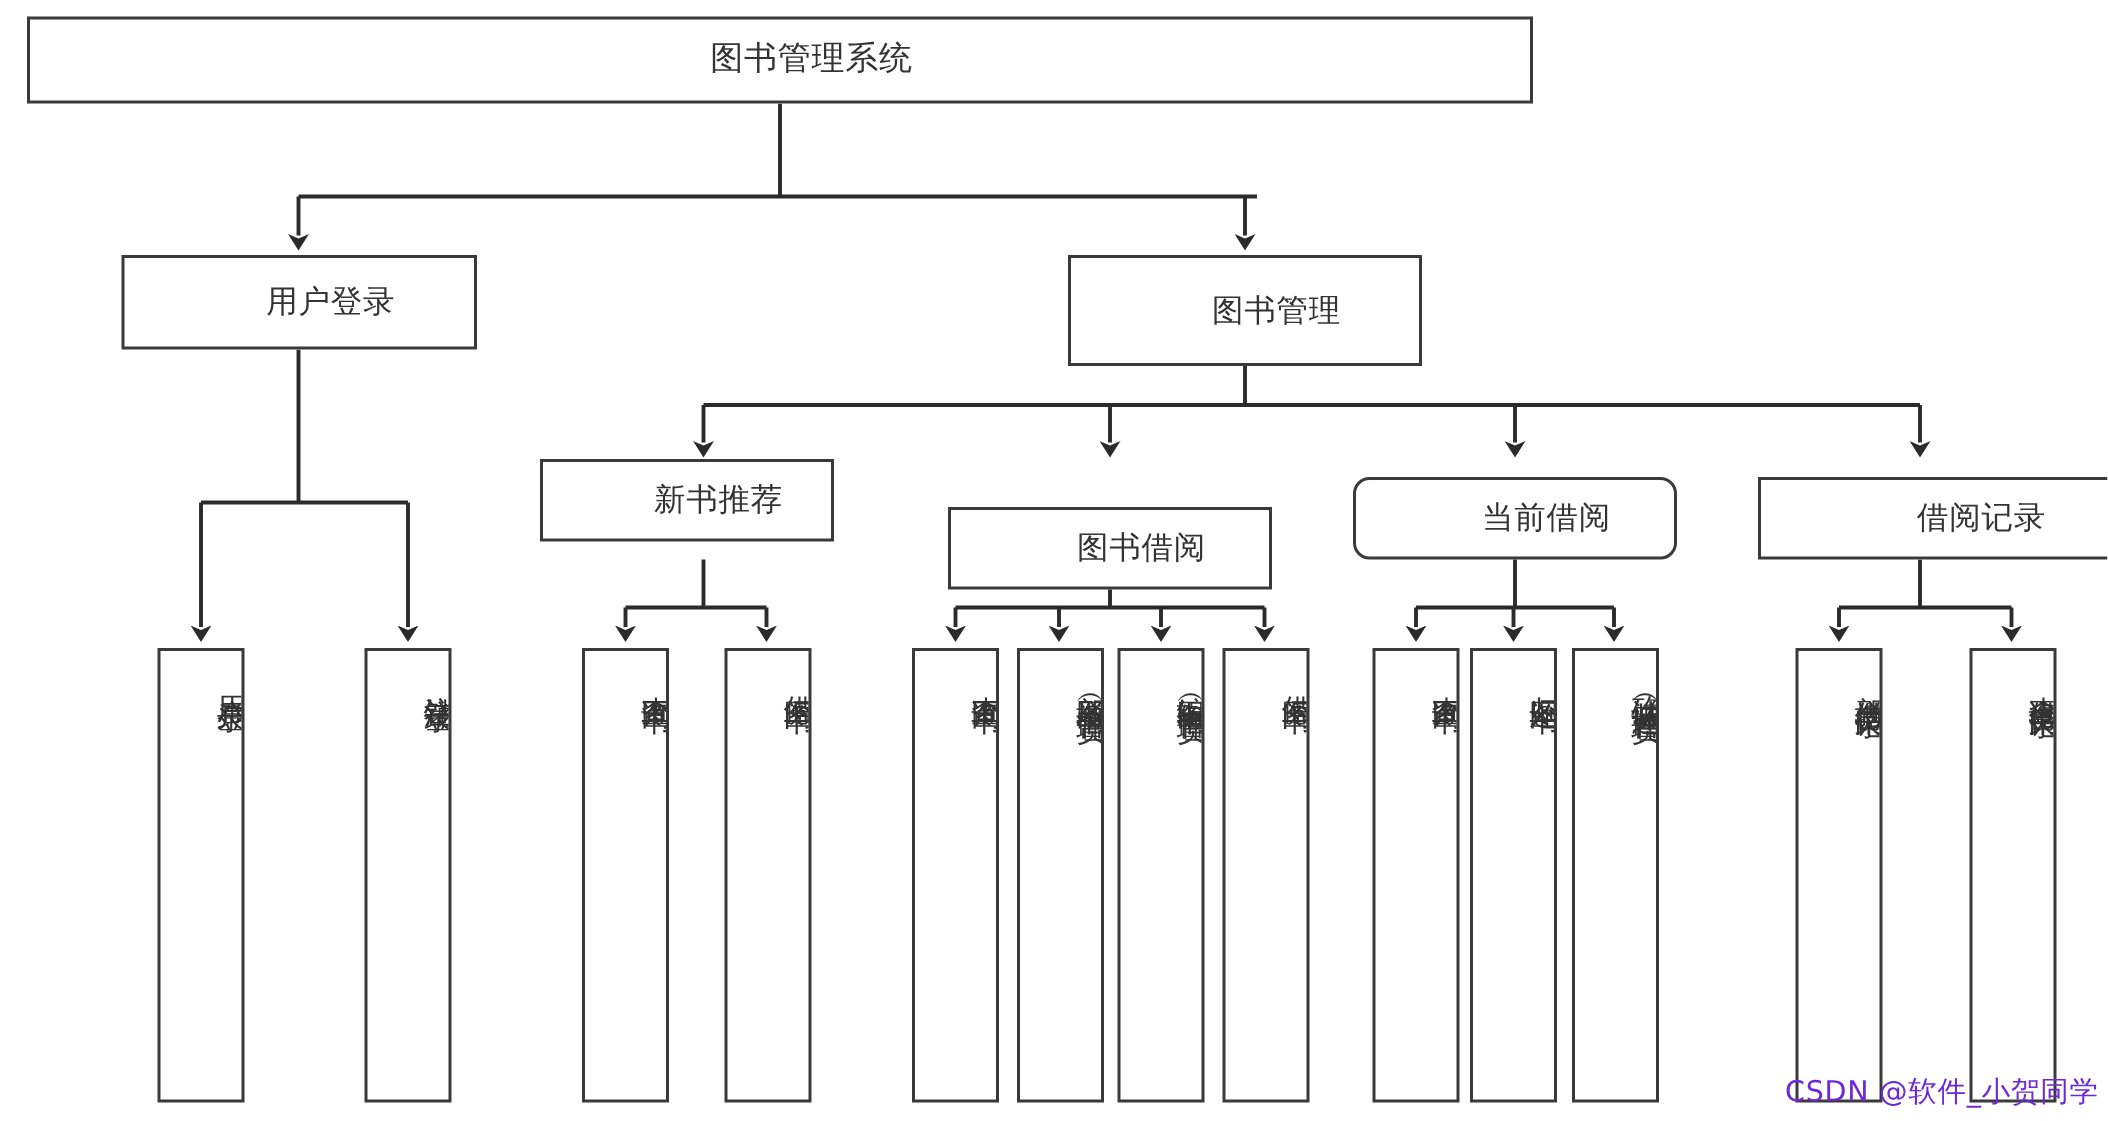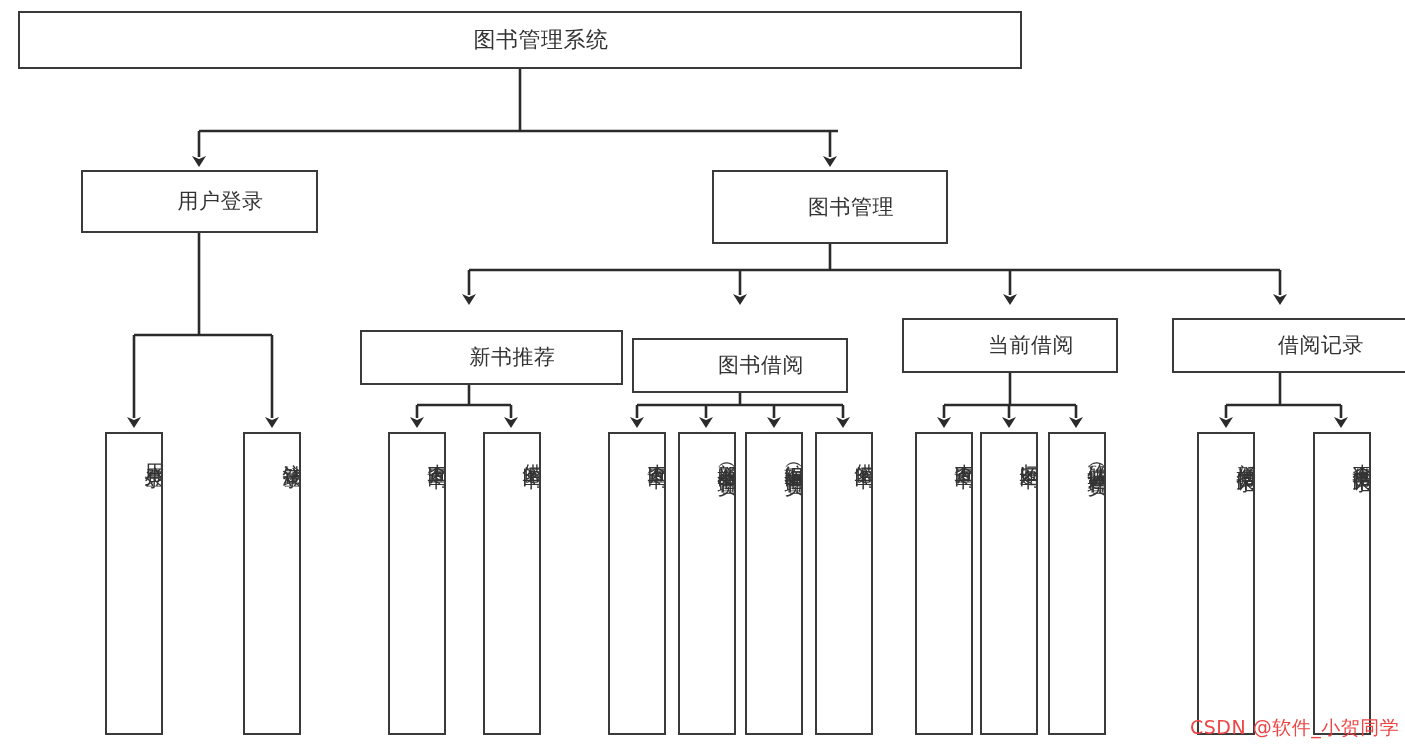--- a/index.html
+++ b/index.html
@@ -58,21 +58,21 @@
   .node.leaf .node-label {
     font-size: 20px;
     writing-mode: vertical-rl;
     text-orientation: upright;
     letter-spacing: 2px;
     line-height: 1;
     white-space: pre;
   }
   .watermark {
     position: absolute;
-    color: #ef4444;
+    color: #6d28d9;
     font-size: 19px;
     white-space: nowrap;
     letter-spacing: 0.5px;
     pointer-events: none;
   }
 </style>
 </head>
 <body>
 
 <div id="canvas">
@@ -131,27 +131,27 @@
     <span class="node-label">图书管理系统</span>
   </div>
 
   <div class="node horiz" style="left:81px; top:170px; width:237px; height:63px;">
     <span class="node-label">用户登录</span>
   </div>
   <div class="node horiz" style="left:712px; top:170px; width:236px; height:74px;">
     <span class="node-label">图书管理</span>
   </div>
 
-  <div class="node horiz" style="left:360px; top:330px; width:263px; height:55px;">
+  <div class="node horiz" style="left:360px; top:306px; width:196px; height:55px;">
     <span class="node-label">新书推荐</span>
   </div>
   <div class="node horiz" style="left:632px; top:318px; width:216px; height:55px;margin-top:20px;">
     <span class="node-label">图书借阅</span>
   </div>
-  <div class="node horiz" style="left:902px; top:318px; width:216px; height:55px;">
+  <div class="node horiz" style="left:902px; top:318px; width:216px; height:55px;border-radius:11px;">
     <span class="node-label">当前借阅</span>
   </div>
   <div class="node horiz" style="left:1172px; top:318px; width:256px; height:55px;">
     <span class="node-label">借阅记录</span>
   </div>
 
   <div class="node leaf" style="left:105px; top:432px; width:58px; height:303px;">
     <span class="node-label">用户登录</span>
   </div>
   <div class="node leaf" style="left:243px; top:432px; width:58px; height:303px;">

